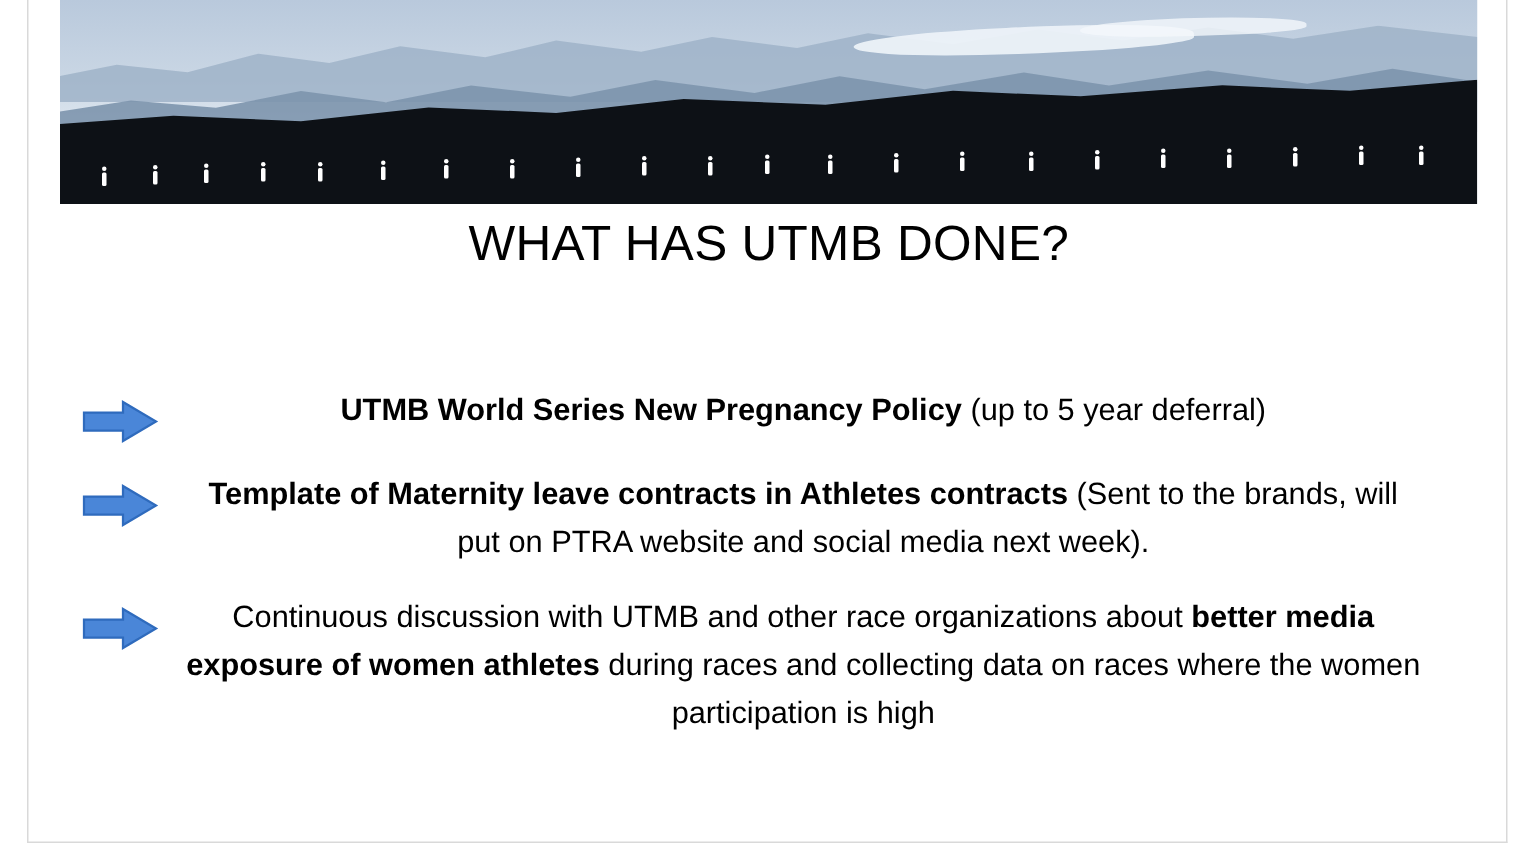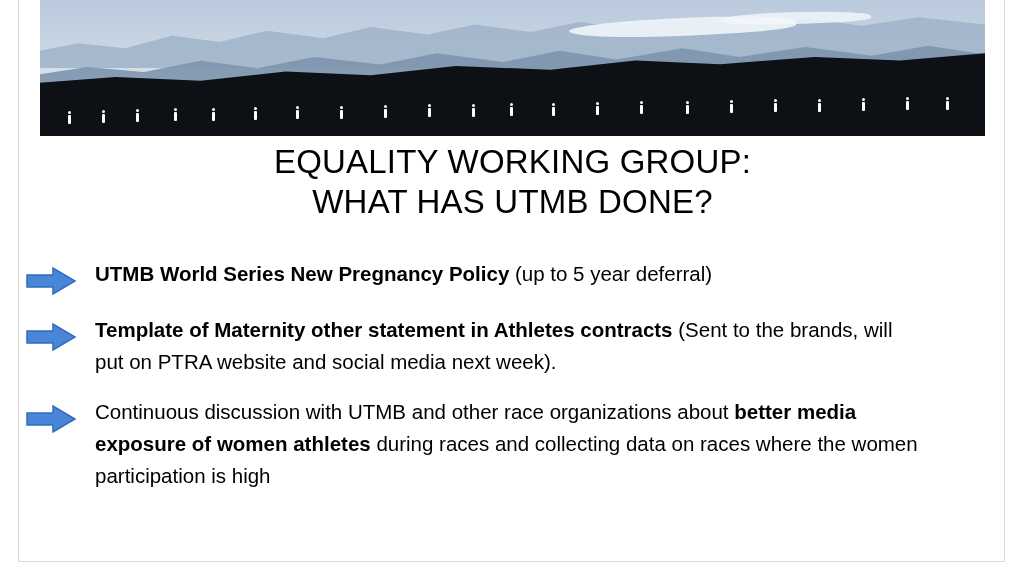--- a/index.html
+++ b/index.html
@@ -141,23 +141,24 @@
     color: #000000;
     font-size: 33px;
     line-height: 40px;
     letter-spacing: .2px;
   }
   .title-line { display: block; }
 
   
   .bullets {
     position: absolute;
-    left: 23px;
+    left: 52px;
     top: 258px;
     width: 945px;
+    text-align: center;
   }
   .bullet {
     position: relative;
     display: flex;
     align-items: flex-start;
     margin-bottom: 18px;
   }
   .arrow {
     flex: 0 0 auto;
     width: 52px;
@@ -210,21 +211,20 @@
       <span class="runner" style="left:690px; bottom:9px;"></span>
       <span class="runner" style="left:734px; bottom:10px;"></span>
       <span class="runner" style="left:778px; bottom:10px;"></span>
       <span class="runner" style="left:822px; bottom:11px;"></span>
       <span class="runner" style="left:866px; bottom:12px;"></span>
       <span class="runner" style="left:906px; bottom:12px;"></span>
     </div>
   </div>
 
   <div class="title-block">
-    <span class="title-line">EQUALITY WORKING GROUP:</span>
     <span class="title-line">WHAT HAS UTMB DONE?</span>
   </div>
 
   <div class="bullets">
 
     <div class="bullet">
       <span class="arrow">
         <svg width="52" height="30" viewBox="0 0 52 30">
           <polygon points="2,9 28,9 28,2 50,15 28,28 28,21 2,21" fill="#4a86d8" stroke="#2f6bbd" stroke-width="1.5"></polygon>
         </svg>
@@ -234,21 +234,21 @@
       </div>
     </div>
 
     <div class="bullet">
       <span class="arrow">
         <svg width="52" height="30" viewBox="0 0 52 30">
           <polygon points="2,9 28,9 28,2 50,15 28,28 28,21 2,21" fill="#4a86d8" stroke="#2f6bbd" stroke-width="1.5"></polygon>
         </svg>
       </span>
       <div class="bullet-text">
-        <span class="b">Template of Maternity other statement in Athletes contracts</span><span> (Sent to the brands, will put on PTRA website and social media next week).</span>
+        <span class="b">Template of Maternity leave contracts in Athletes contracts</span><span> (Sent to the brands, will put on PTRA website and social media next week).</span>
       </div>
     </div>
 
     <div class="bullet">
       <span class="arrow">
         <svg width="52" height="30" viewBox="0 0 52 30">
           <polygon points="2,9 28,9 28,2 50,15 28,28 28,21 2,21" fill="#4a86d8" stroke="#2f6bbd" stroke-width="1.5"></polygon>
         </svg>
       </span>
       <div class="bullet-text">

